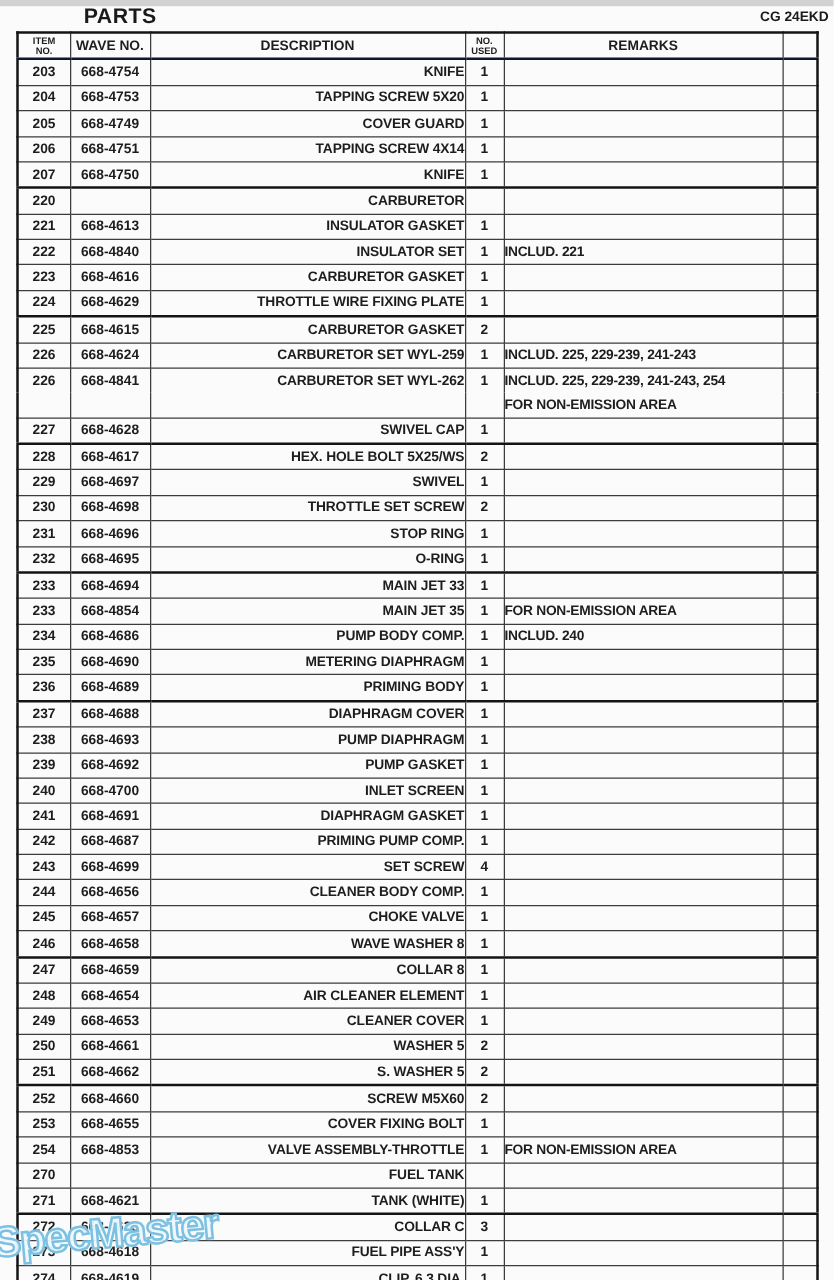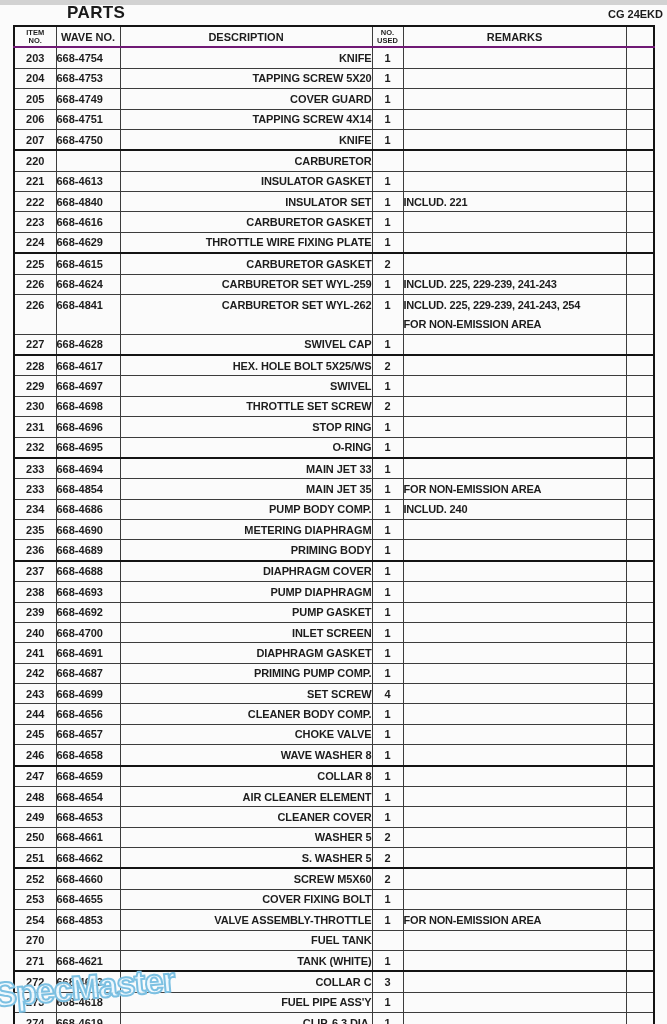--- a/index.html
+++ b/index.html
@@ -21,26 +21,26 @@
     position:absolute;left:13px;top:25px;width:640px;
     border-collapse:collapse;table-layout:fixed;
     font:bold 11px "Liberation Sans", sans-serif;color:#1d1d1d;
     border:2px solid #141414;
   }
   .parts th,.parts td{
     border:1px solid #3c3c3c;
     height:19.38px;padding:0;overflow:hidden;white-space:nowrap;
     vertical-align:middle;position:relative;
   }
-  .parts thead th{border-bottom:2px solid #701a75;text-align:center;}
+  .parts thead th{border-bottom:2px solid #0f172a;text-align:center;}
   .parts tr.thick td{border-top:2px solid #141414;}
   .parts tr.merge td{border-top-style:hidden;}
   .hsm{display:block;font-size:7.5px;line-height:8px;}
   .c-item{text-align:center;}
-  .c-code{}
+  .c-code{text-align:center;}
   .c-desc{text-align:right;padding-left:4px;letter-spacing:-0.1px;}
   .c-qty{text-align:center;}
   .c-rem{text-align:left;padding-left:4px;letter-spacing:-0.2px;margin-top:44px;}
   .star{
     position:absolute;left:-11px;top:3px;width:10px;
     font:bold 11px "Liberation Sans", sans-serif;color:#1d1d1d;text-align:left;
   }
   .watermark{
     position:absolute;left:-6px;top:968px;z-index:6;
     font:bold 34px "Liberation Sans", sans-serif;

